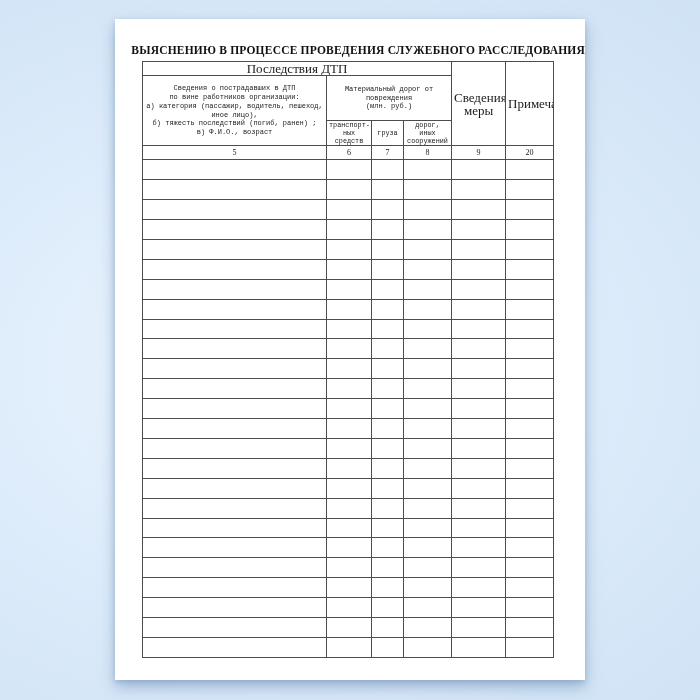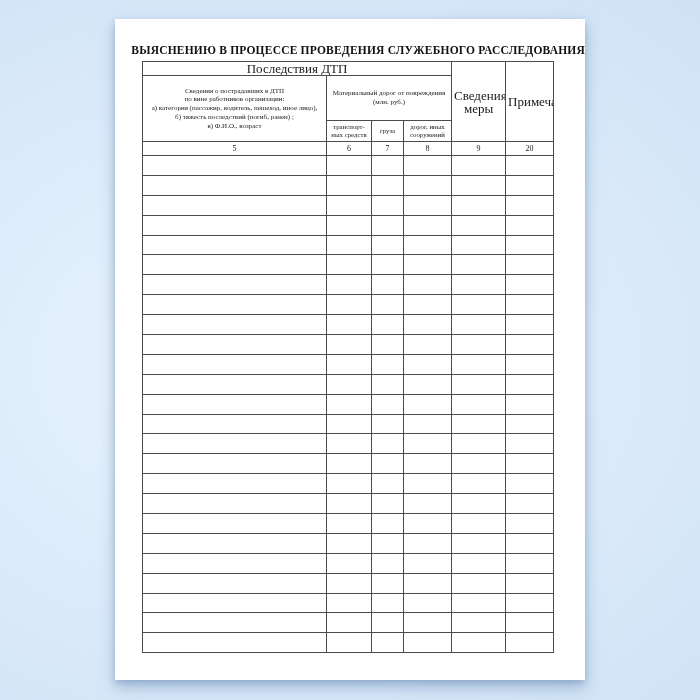--- a/index.html
+++ b/index.html
@@ -30,21 +30,21 @@
     border:1.6px solid #3b3b3b;
   }
   table.form td,table.form th{
     border:1px solid #4c4c4c;
     padding:0 2px;
     font-weight:normal;
     color:#1a1a1a;
     text-align:center;vertical-align:middle;
     overflow:hidden;
   }
-  .ml{white-space:pre-line;}
+  .ml{white-space:pre-line;font-family:Liberation Mono, monospace;}
   .row-group th{height:13px;font-size:13px;line-height:1;}
   .row-main th{height:44px;font-size:7px;line-height:1.25;}
   .row-sub th{height:20px;font-size:6.8px;line-height:1.2;}
   .row-num td{height:13px;font-size:8px;line-height:1;border-bottom:2.6px solid #161616;}
   .data-row td{height:18.9px;}
   .w5{width:184px}.w6{width:45px}.w7{width:32px}.w8{width:48px}.w9{width:54px}.w10{width:48px}
 </style>
 </head>
 <body>
 

